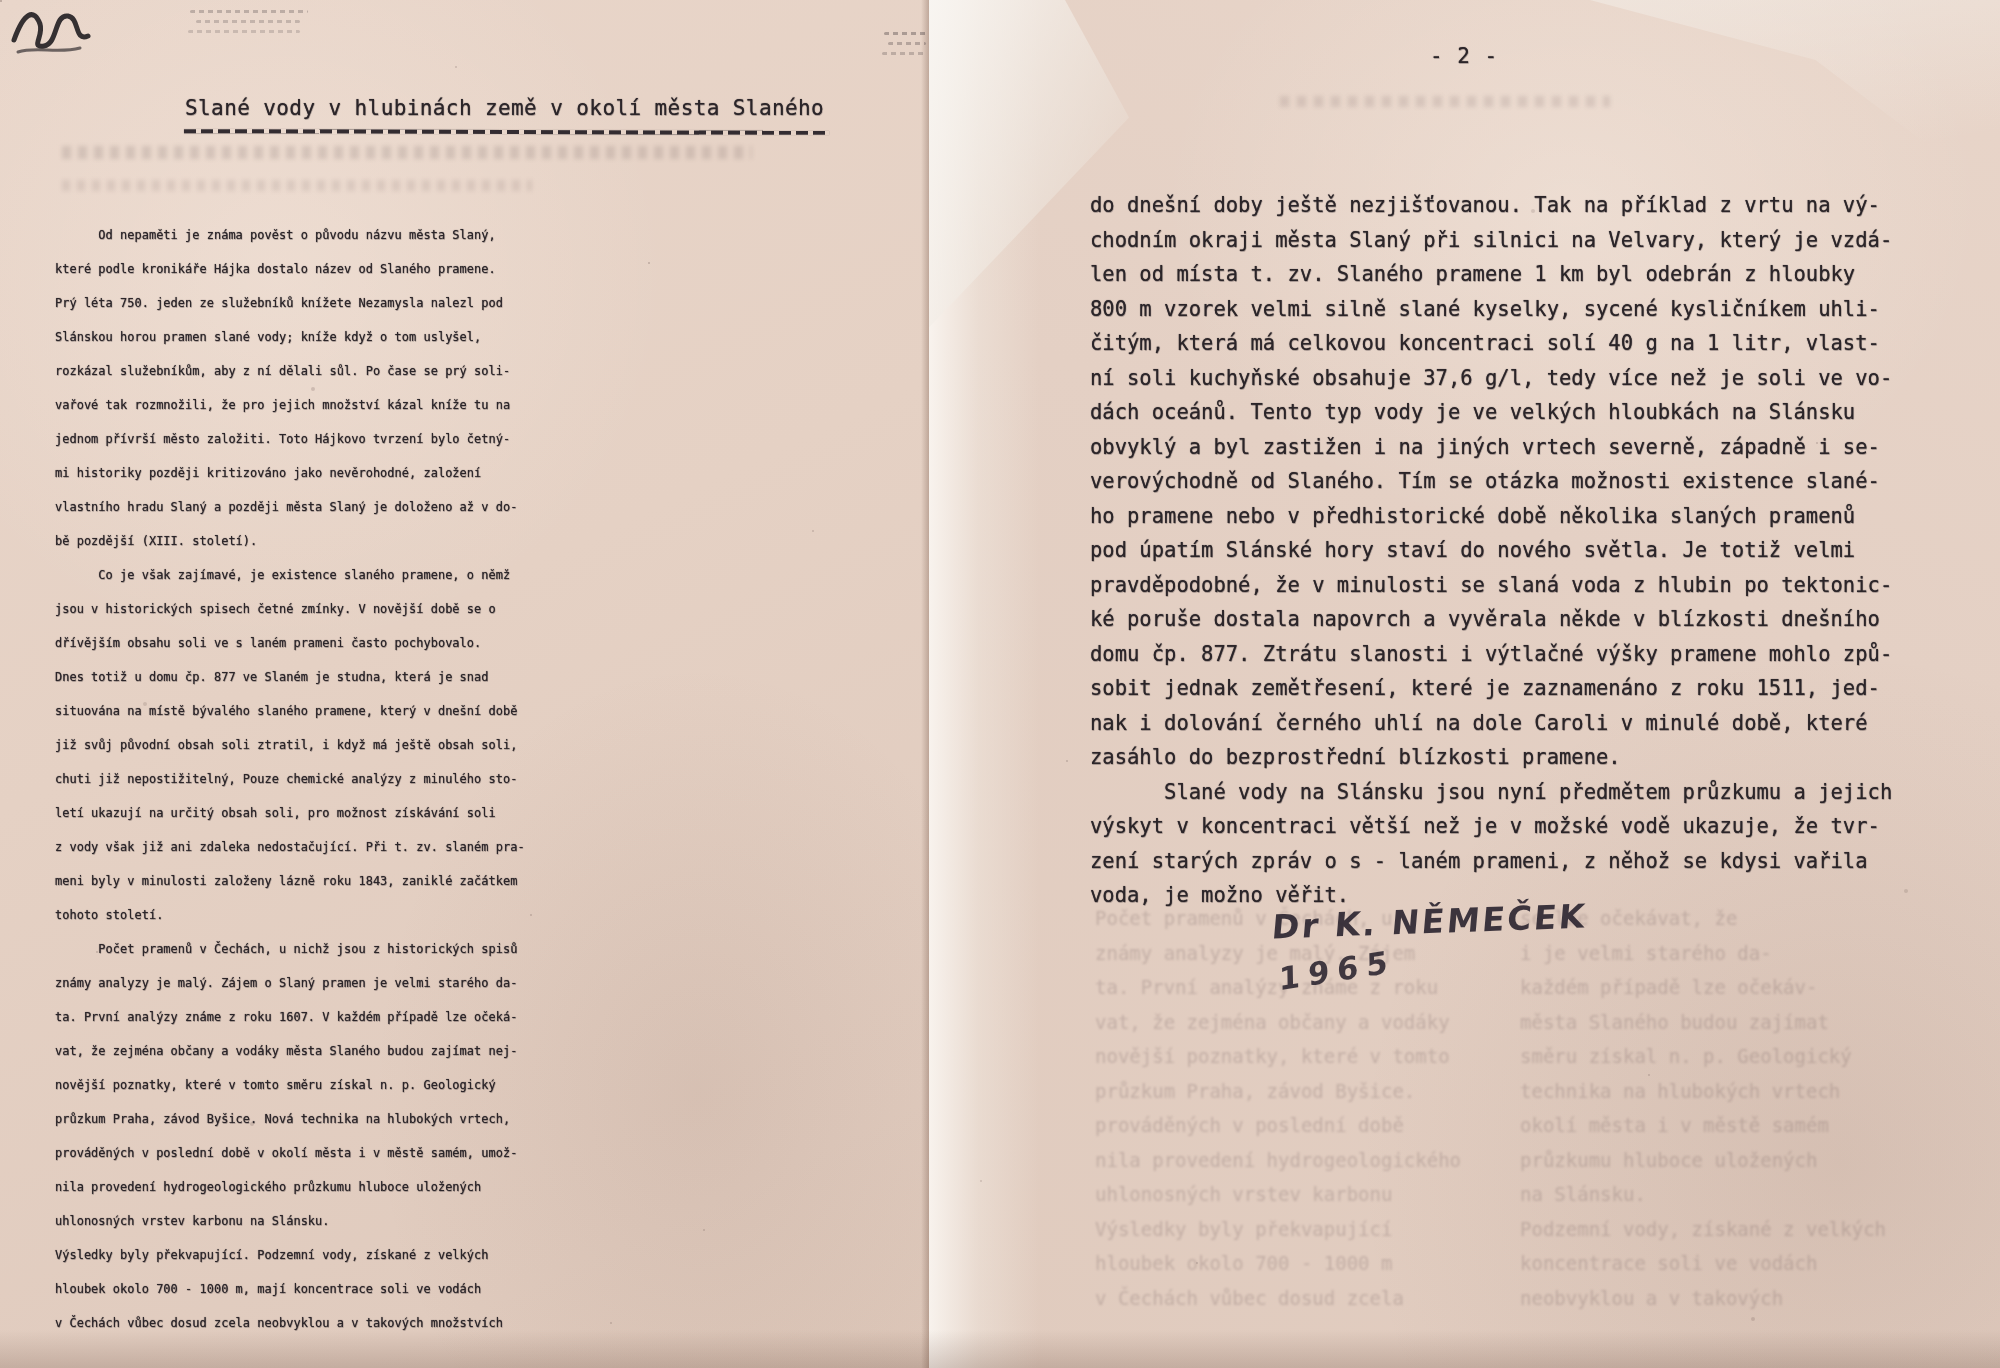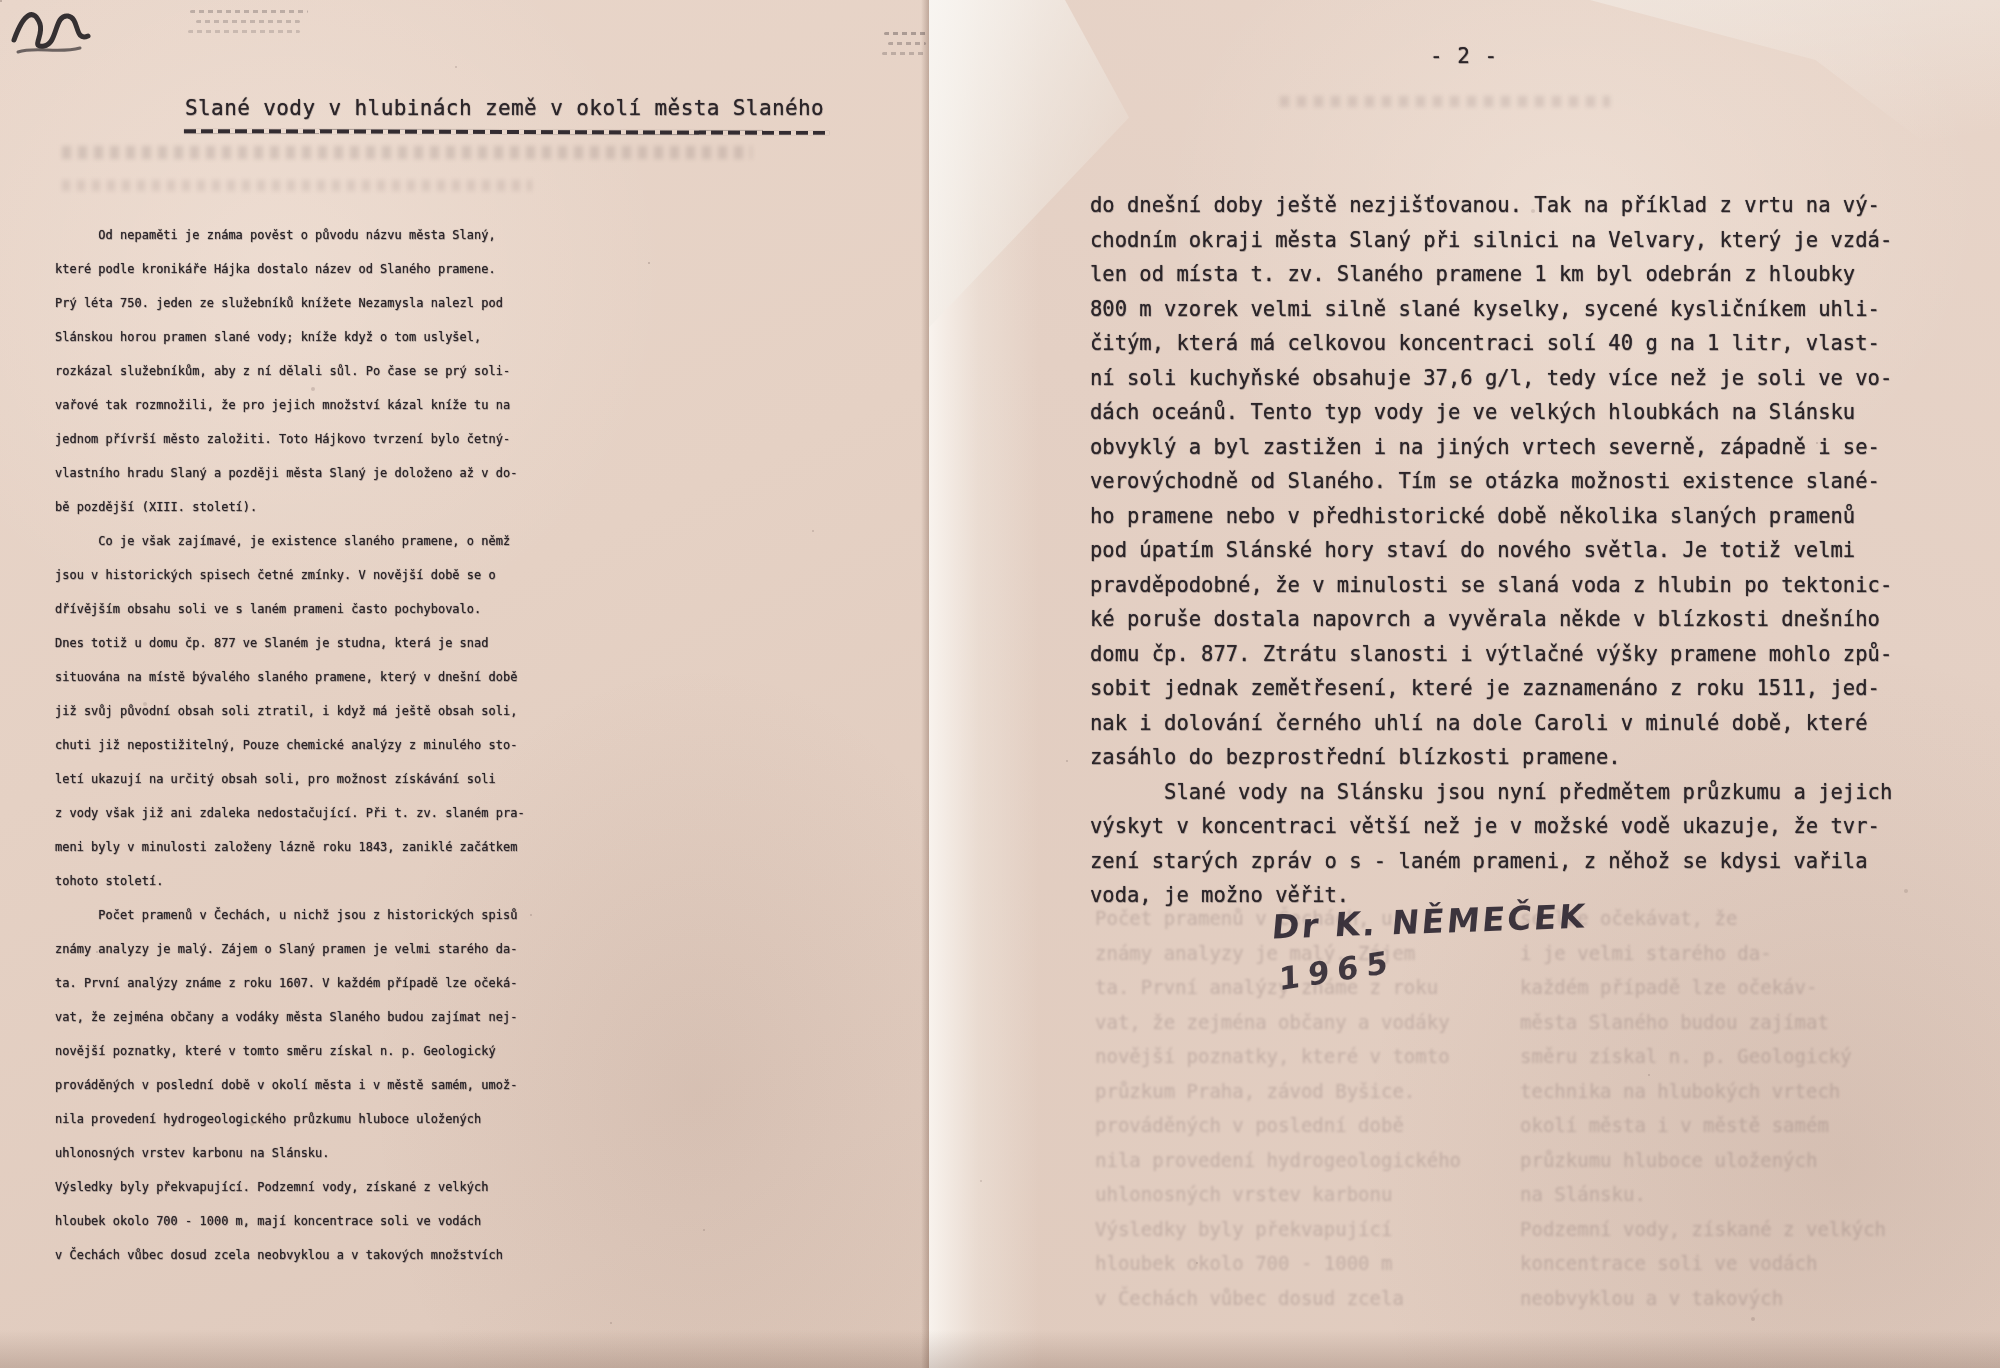--- a/index.html
+++ b/index.html
@@ -126,38 +126,40 @@
   <div class="smudge smudge-1"></div>
   <div class="smudge smudge-2"></div>
   <div class="typed body1">
       <div class="tl">      Od nepaměti je známa pověst o původu názvu města Slaný,</div>
       <div class="tl">které podle kronikáře Hájka dostalo název od Slaného pramene.</div>
       <div class="tl">Prý léta 750. jeden ze služebníků knížete Nezamysla nalezl pod</div>
       <div class="tl">Slánskou horou pramen slané vody; kníže když o tom uslyšel,</div>
       <div class="tl">rozkázal služebníkům, aby z ní dělali sůl. Po čase se prý soli-</div>
       <div class="tl">vařové tak rozmnožili, že pro jejich množství kázal kníže tu na</div>
       <div class="tl">jednom přívrší město založiti. Toto Hájkovo tvrzení bylo četný-</div>
+      <div class="tl">mi historiky později kritizováno jako nevěrohodné, založení</div>
       <div class="tl">vlastního hradu Slaný a později města Slaný je doloženo až v do-</div>
       <div class="tl">bě pozdější (XIII. století).</div>
       <div class="tl">      Co je však zajímavé, je existence slaného pramene, o němž</div>
       <div class="tl">jsou v historických spisech četné zmínky. V novější době se o</div>
       <div class="tl">dřívějším obsahu soli ve s laném prameni často pochybovalo.</div>
       <div class="tl">Dnes totiž u domu čp. 877 ve Slaném je studna, která je snad</div>
       <div class="tl">situována na místě bývalého slaného pramene, který v dnešní době</div>
       <div class="tl">již svůj původní obsah soli ztratil, i když má ještě obsah soli,</div>
       <div class="tl">chuti již nepostižitelný, Pouze chemické analýzy z minulého sto-</div>
       <div class="tl">letí ukazují na určitý obsah soli, pro možnost získávání soli</div>
       <div class="tl">z vody však již ani zdaleka nedostačující. Při t. zv. slaném pra-</div>
       <div class="tl">meni byly v minulosti založeny lázně roku 1843, zaniklé začátkem</div>
       <div class="tl">tohoto století.</div>
       <div class="tl">      Počet pramenů v Čechách, u nichž jsou z historických spisů</div>
       <div class="tl">známy analyzy je malý. Zájem o Slaný pramen je velmi starého da-</div>
       <div class="tl">ta. První analýzy známe z roku 1607. V každém případě lze očeká-</div>
       <div class="tl">vat, že zejména občany a vodáky města Slaného budou zajímat nej-</div>
       <div class="tl">novější poznatky, které v tomto směru získal n. p. Geologický</div>
+      <div class="tl">průzkum Praha, závod Byšice. Nová technika na hlubokých vrtech,</div>
       <div class="tl">prováděných v poslední době v okolí města i v městě samém, umož-</div>
       <div class="tl">nila provedení hydrogeologického průzkumu hluboce uložených</div>
       <div class="tl">uhlonosných vrstev karbonu na Slánsku.</div>
       <div class="tl">Výsledky byly překvapující. Podzemní vody, získané z velkých</div>
       <div class="tl">hloubek okolo 700 - 1000 m, mají koncentrace soli ve vodách</div>
       <div class="tl">v Čechách vůbec dosud zcela neobvyklou a v takových množstvích</div>
     </div>
 
   <div class="typed pagenum">- 2 -</div>
   <div class="smudge smudge-3"></div>

